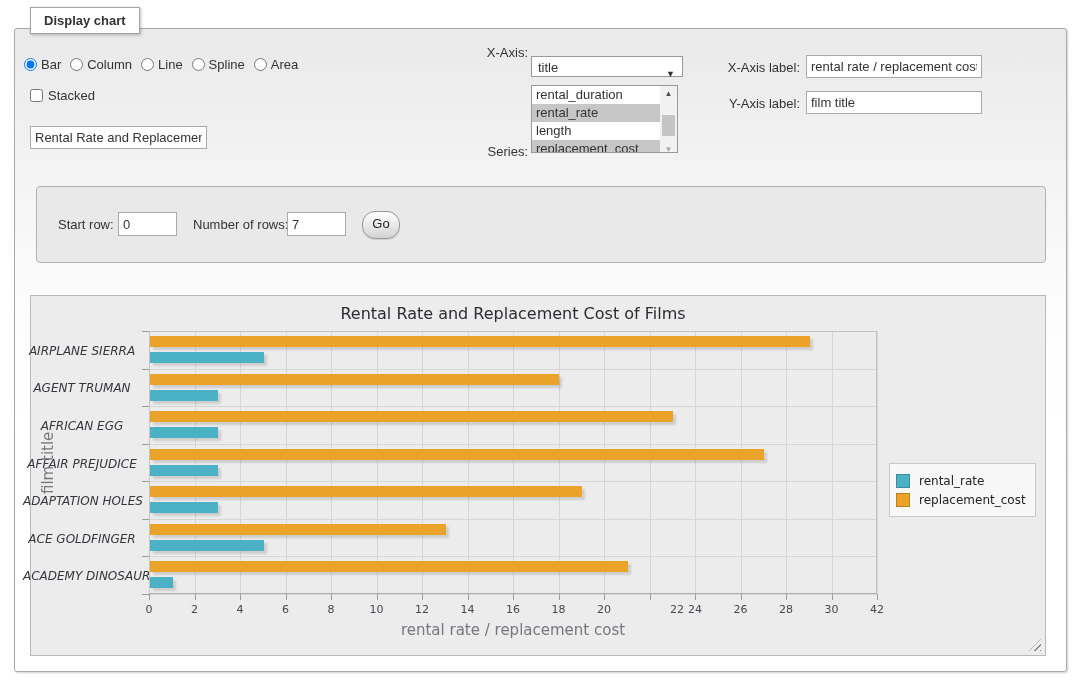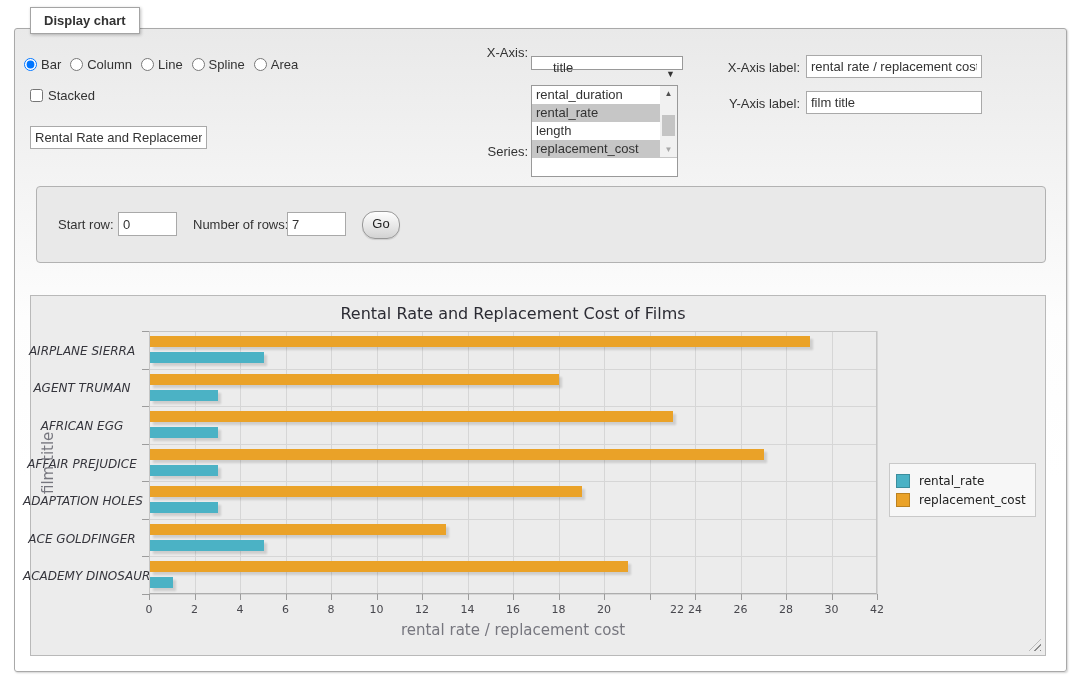--- a/index.html
+++ b/index.html
@@ -26,25 +26,25 @@
   #chart-title-input { left:30px; top:126px; width:177px; height:23px; }
 
   .ctl-label { height:16px; line-height:16px; text-align:right; color:#333; }
   #xaxis-label-txt  { left:440px; top:45px;  width:88px; }
   #series-label-txt { left:440px; top:144px; width:88px; }
   #xlabel-txt { left:716px; top:60px; width:84px; }
   #ylabel-txt { left:716px; top:96px; width:84px; }
   #xlabel-input { left:806px; top:55px; width:176px; height:23px; }
   #ylabel-input { left:806px; top:91px; width:176px; height:23px; }
 
-  #xaxis-select { left:531px; top:56px; width:152px; height:14px; background:#fff;
-    border:1px solid #999; line-height:21px; padding-left:21px; cursor:default; }
+  #xaxis-select { left:531px; top:56px; width:152px; height:21px; background:#fff;
+    border:1px solid #999; line-height:21px; padding-left:6px; cursor:default; }
   #xaxis-select .arrow { position:absolute; right:7px; top:7px; font-size:9px; color:#333; }
 
-  #series-list { left:531px; top:85px; width:147px; height:92px; background:#fff;
+  #series-list { left:531px; top:85px; width:147px; height:68px; background:#fff;
     border:1px solid #999; overflow:hidden; }
   .series-item { height:18px; line-height:18px; padding-left:4px; white-space:nowrap; }
   .series-item.sel { background:#c6c6c6; }
   #series-scrollbar { position:absolute; right:0; top:0; width:17px; height:71px; background:#f1f1f1; }
   .sb-btn { position:absolute; left:0; width:17px; height:15px; background:#f1f1f1;
     text-align:center; font-size:8px; line-height:15px; }
   #sb-up { top:0; color:#505050; }
   #sb-down { bottom:0; color:#a8a8a8; }
   #sb-thumb { position:absolute; left:2px; top:29px; width:13px; height:21px; background:#c4c4c4; }
 

